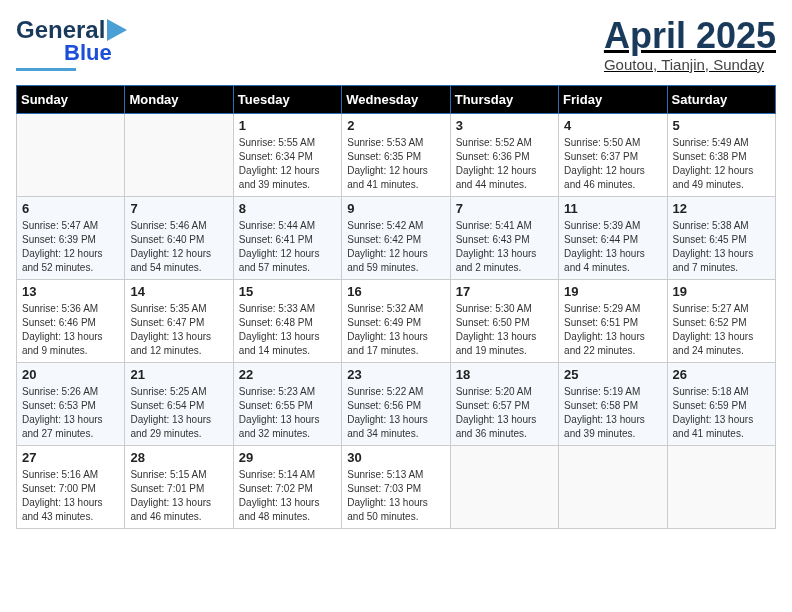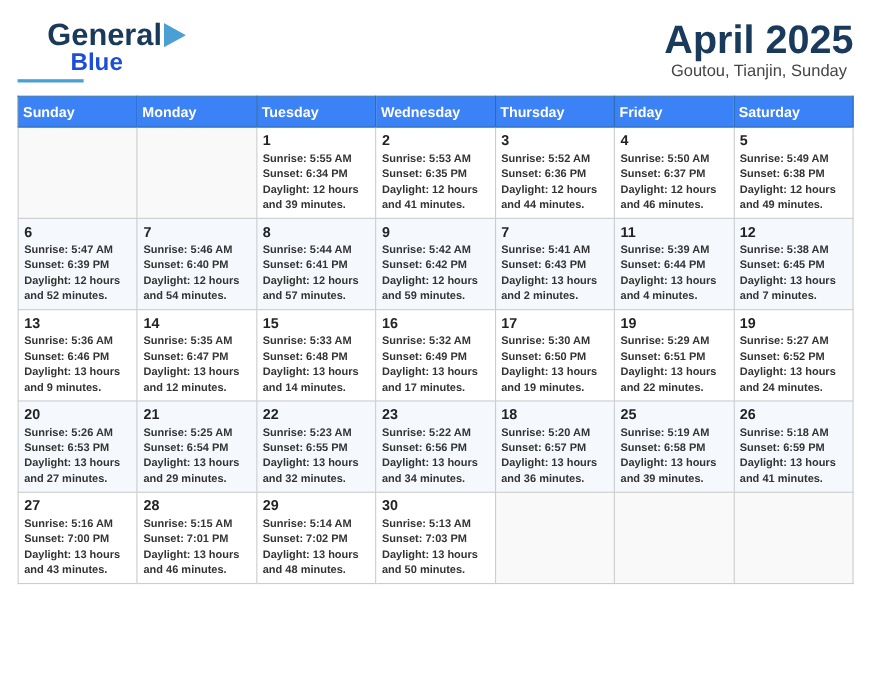--- a/index.html
+++ b/index.html
@@ -21,39 +21,40 @@
       flex-direction: column;
       align-items: flex-start;
     }
     .logo-line {
       width: 60px;
       height: 3px;
       background: #4a9fd4;
       margin-top: 2px;
     }
     .title-block {
-      text-align: center;
+      text-align: left;
+      text-decoration: underline;
     }
     .month-title {
       font-size: 36px;
       font-weight: bold;
       color: #1a3a5c;
       line-height: 1.1;
     }
     .location {
       font-size: 15px;
       color: #444;
     }
     table {
       width: 100%;
       border-collapse: collapse;
       font-size: 11px;
     }
     thead tr th {
-      background: #3b82f6;
+      background: #000000;
       color: #fff;
       padding: 6px 4px;
       text-align: left;
       font-size: 13px;
       font-weight: bold;
       border: 1px solid #2a6db5;
     }
     tbody tr td {
       border: 1px solid #ccc;
       vertical-align: top;
@@ -68,33 +69,32 @@
     .day-num {
       font-size: 13px;
       font-weight: bold;
       color: #222;
       margin-bottom: 3px;
     }
     .day-info {
       font-size: 10px;
       color: #333;
       line-height: 1.4;
-      font-weight: bold;
     }
     .empty-cell {
       background: #f9f9f9 !important;
     }
   </style>
 </head>
 <body>
 
 <div class="header">
   <div class="logo">
     <div style="display:flex;align-items:center;">
-      <span style="font-size:28px;font-weight:bold;color:#1a3a5c;margin-left:27px;">General</span>
+      <span style="font-size:24px;font-weight:bold;color:#1a3a5c;">General</span>
       <svg width="20" height="22" viewBox="0 0 20 22" style="margin-left:2px;">
         <polygon points="0,22 20,11 0,0" fill="#4a9fd4"></polygon>
       </svg>
     </div>
     <span style="font-size:22px;font-weight:bold;color:#1d4ed8;margin-top:-4px;margin-left:48px;">Blue</span>
     <div class="logo-line"></div>
   </div>
   <div class="title-block">
     <div class="month-title">April 2025</div>
     <div class="location">Goutou, Tianjin, Sunday</div>

